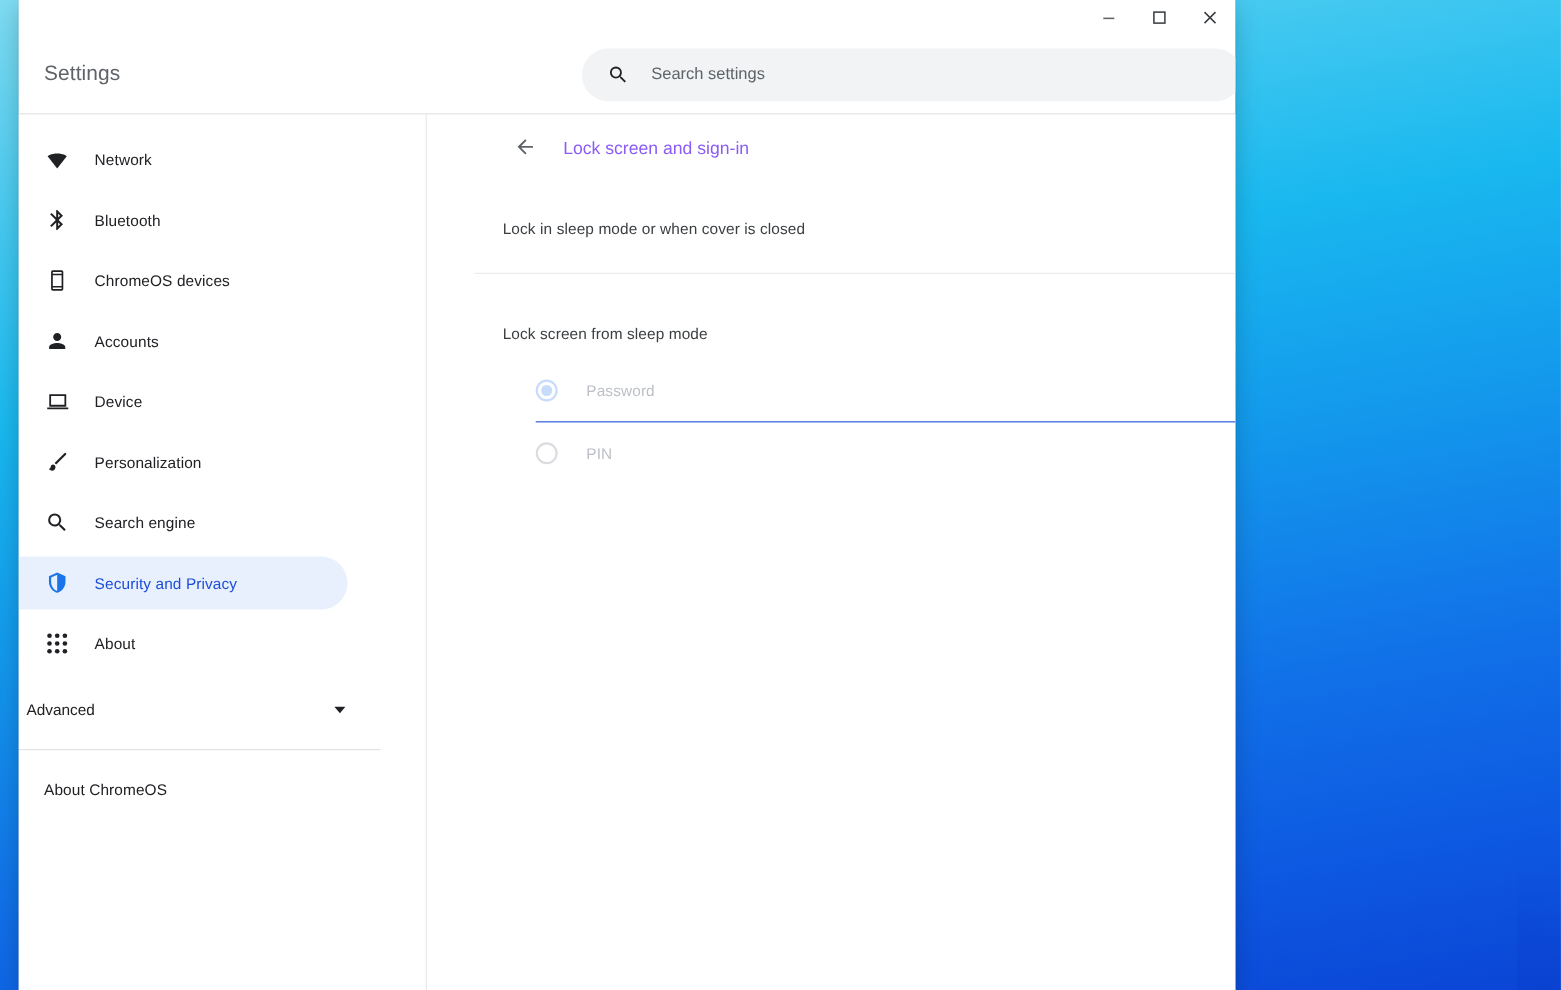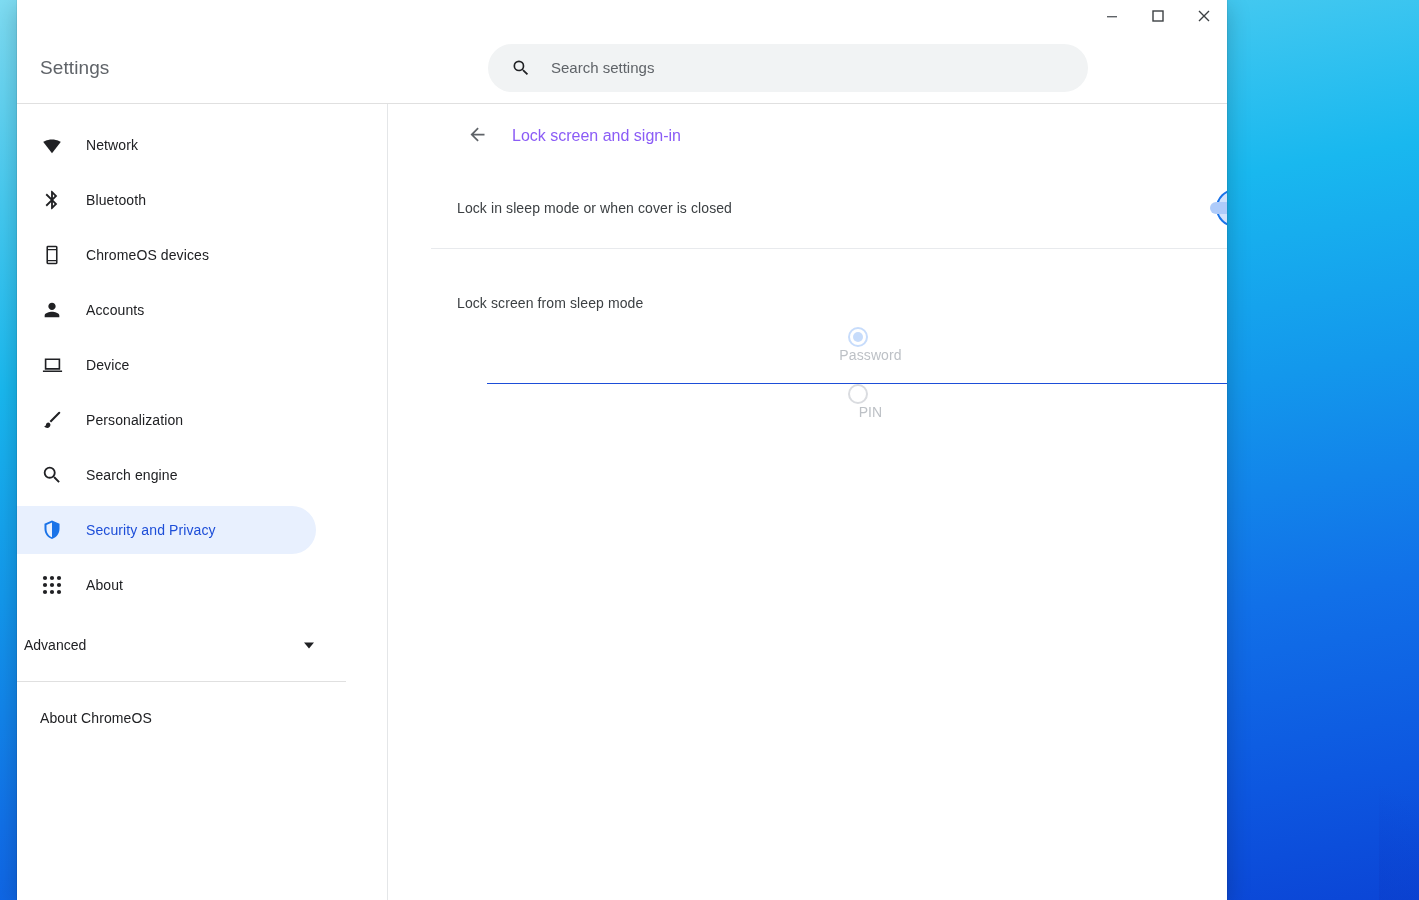--- a/index.html
+++ b/index.html
@@ -32,21 +32,21 @@
     right: 0; bottom: 0;
     width: 40px; height: 180px;
     background: linear-gradient(200deg, rgba(0,0,0,0) 40%, rgba(10,60,200,0.45) 100%);
   }
 
   
   #window {
     position: absolute;
     left: 17px;
     top: 0px;
-    width: 1210px;
+    width: 1106px;
     height: 900px;
     background: #ffffff;
     box-shadow: 0 0 0 1px rgba(0,0,0,0.06), 0 6px 22px rgba(0,0,0,0.22);
     overflow: hidden;
     display: flex;
     flex-direction: column;
   }
 
   
   .caption-bar {
@@ -82,21 +82,21 @@
   .app-title {
     position: absolute;
     left: 23px;
     font-size: 19px;
     color: #5f6368;
     font-weight: 400;
     letter-spacing: 0.1px;
   }
   .search-wrap {
     position: absolute;
-    left: 471px;
+    left: 512px;
     width: 600px;
     height: 48px;
     background: #f1f3f4;
     border-radius: 24px;
     display: flex;
     align-items: center;
     padding: 0 18px;
     cursor: text;
   }
   .search-icon { flex: 0 0 24px; height: 24px; margin-left: 5px; display:flex; align-items:center; }
@@ -280,21 +280,20 @@
     display: flex; align-items: center; justify-content: center;
   }
 
   
   .radio-group { padding: 10px 28px 0 56px; }
   .radio-row {
     display: flex;
     align-items: center;
     height: 56px;
     cursor: default;
-    flex-direction: column;
   }
   .radio-row + .radio-row { border-top: 1px solid #1d4ed8; }
   .radio-mark {
     flex: 0 0 20px;
     width: 20px; height: 20px;
     border-radius: 50%;
     border: 2px solid #dadce0;
     position: relative;
     margin-right: 26px;
   }

